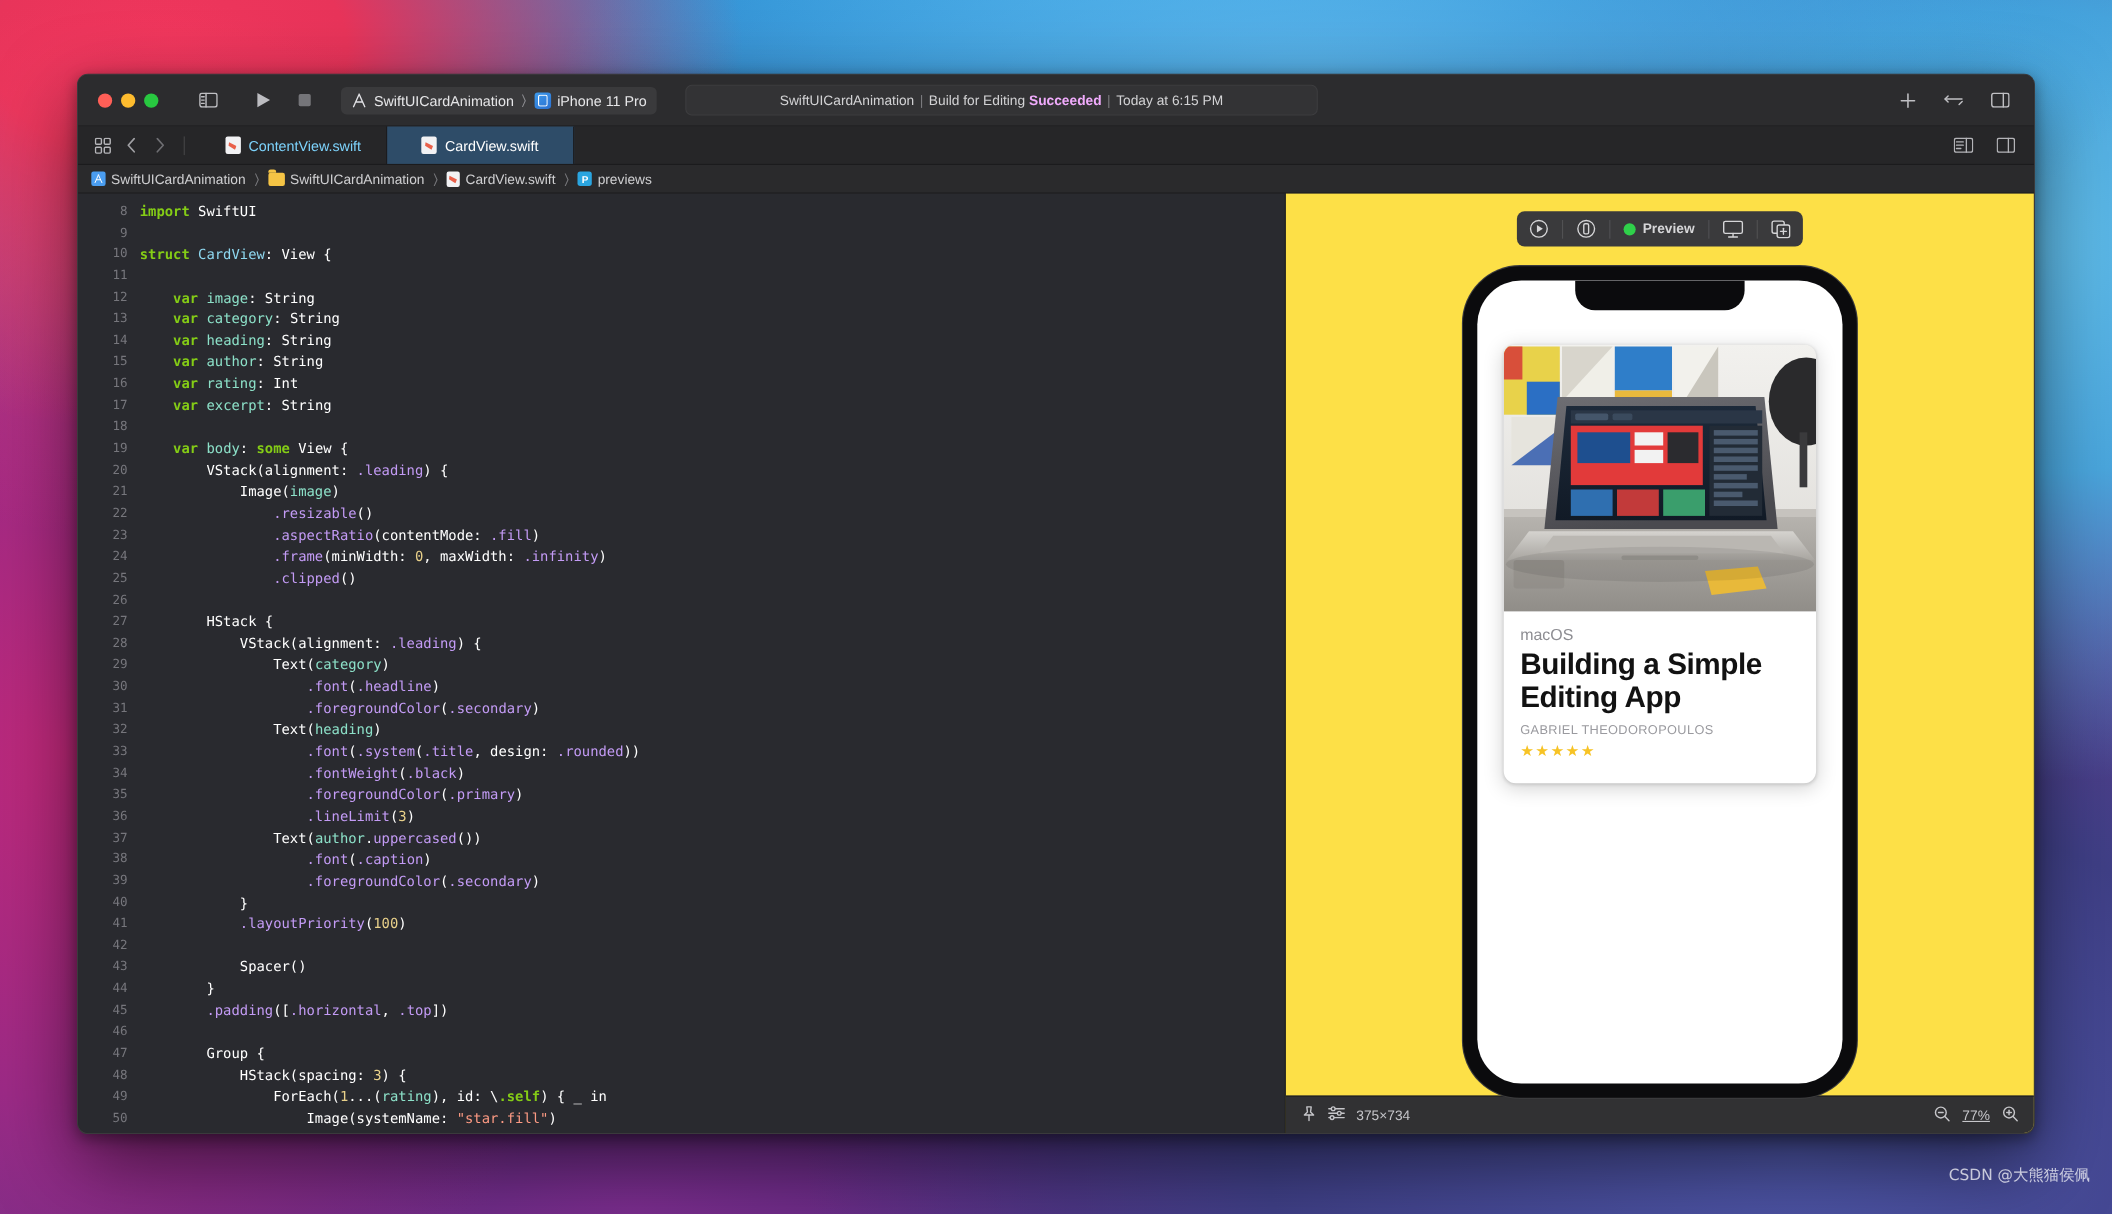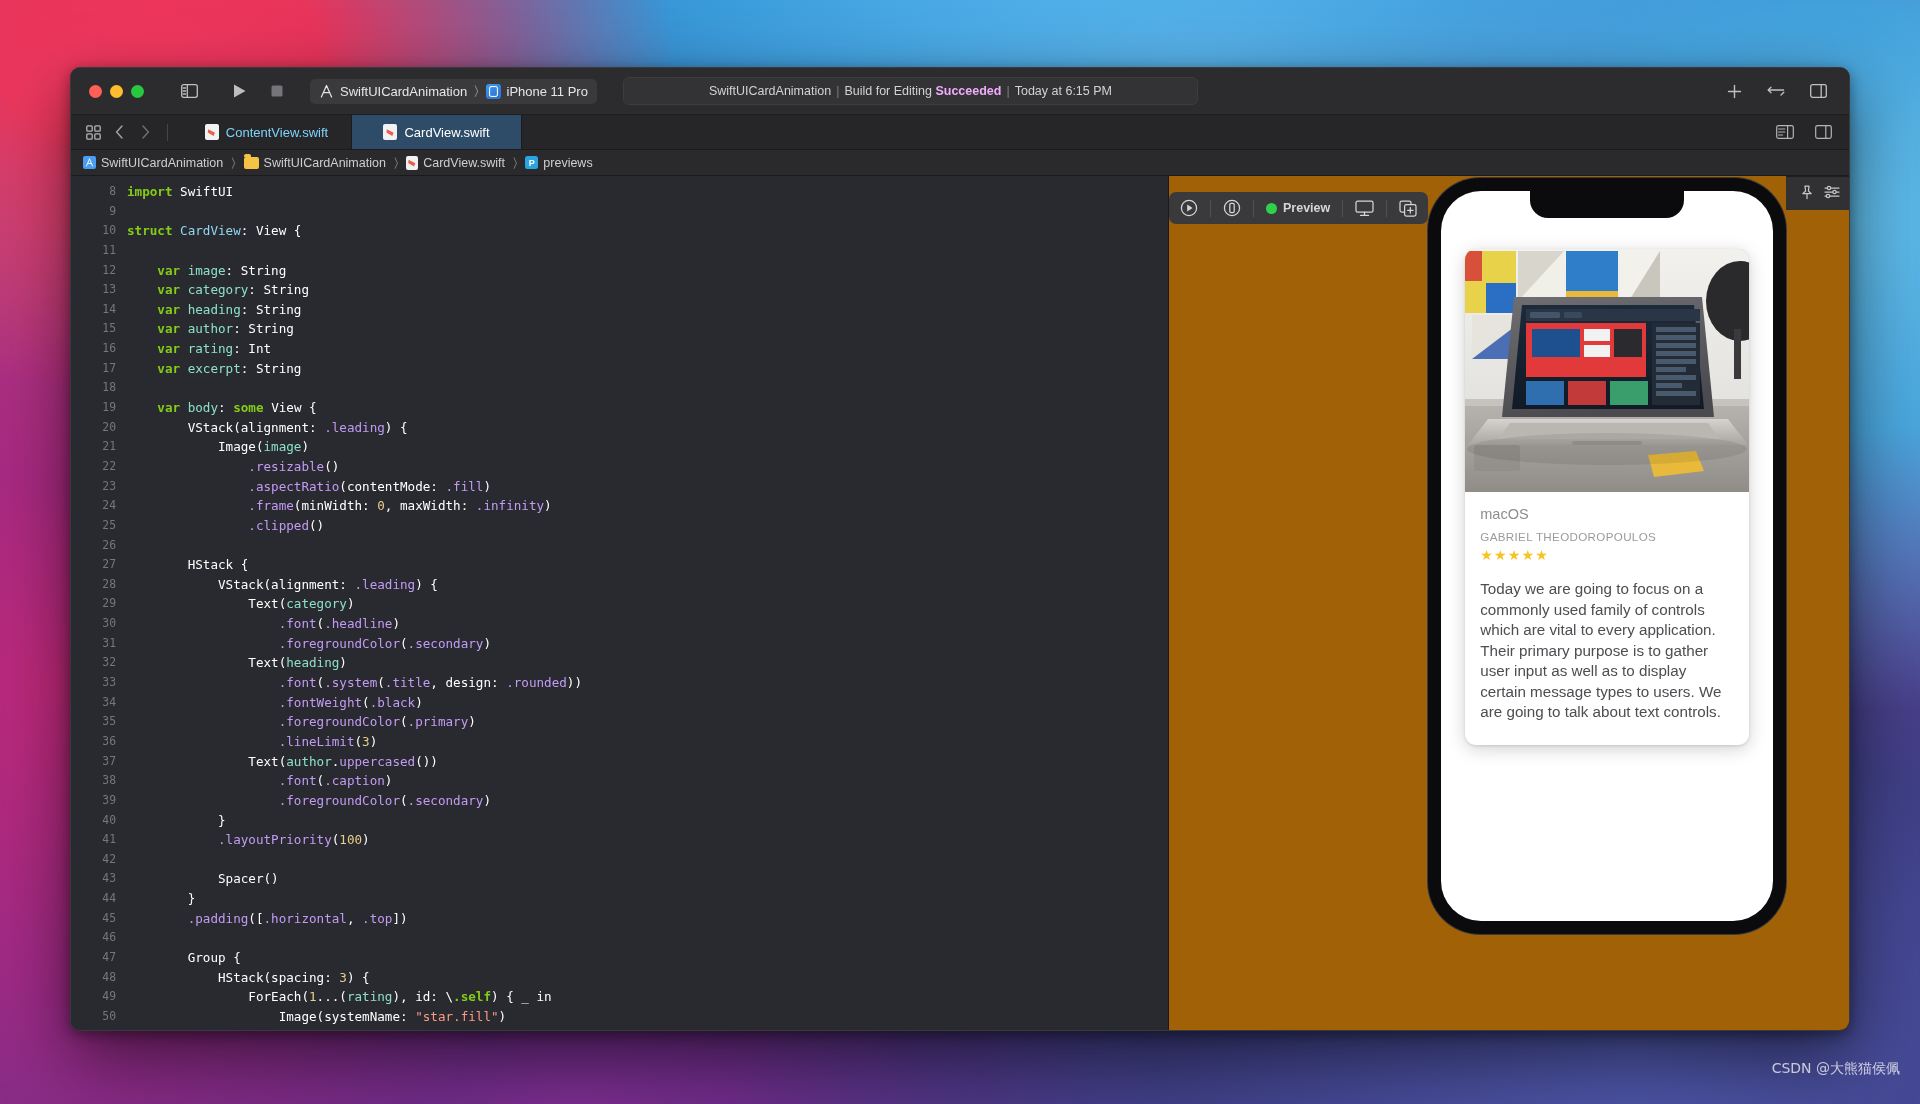--- a/index.html
+++ b/index.html
@@ -216,22 +216,22 @@
   .mem { color: #c39bf5; }
   .num { color: #e8d08a; }
   .str { color: #fc9a83; }
   .var2 { color: #8ce0c8; }
   .pln { color: #e2e2e6; }
   .white { color: #ffffff; }
 
   
   .preview {
     width: 680px; flex: 0 0 680px;
-    background: #a16207;
-    display: flex; flex-direction: row;
+    background: #fde047;
+    display: flex; flex-direction: column;
     position: relative;
   }
   .preview-toolbar {
     height: 64px;
     display: flex; align-items: center; justify-content: center;
     flex: 0 0 auto;
   }
   .pt-group {
     display: flex; align-items: center;
     background: #3a3a3c;
@@ -643,23 +643,23 @@
 
                   <polygon points="196,206 244,202 252,222 202,228" fill="#e8b93a"></polygon>
                   <rect x="22" y="196" width="46" height="26" rx="3" fill="#8c8984" opacity="0.55"></rect>
 
                   <ellipse cx="155" cy="200" rx="140" ry="16" fill="#000" opacity="0.08"></ellipse>
                 </svg>
               </div>
 
               <div class="card-body">
                 <div class="cat">macOS</div>
+                <div class="headline">Building a Simple Editing App</div>
                 <div class="author">GABRIEL THEODOROPOULOS</div>
                 <div class="stars">★★★★★</div>
-                <div class="excerpt">Today we are going to focus on a commonly used family of controls which are vital to every application. Their primary purpose is to gather user input as well as to display certain message types to users. We are going to talk about text controls.</div>
               </div>
             </div>
           </div>
         </div>
       </div>
 
       <div class="preview-status">
         <span>
           <svg width="14" height="15" viewBox="0 0 14 15" fill="none" stroke="#c6c6ca" stroke-width="1.25">
             <path d="M5 1.2 H9 L8.4 6 L11.2 8.6 H2.8 L5.6 6 Z"></path>

